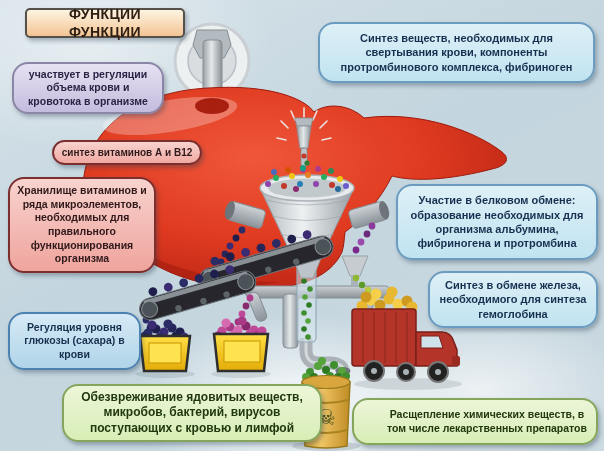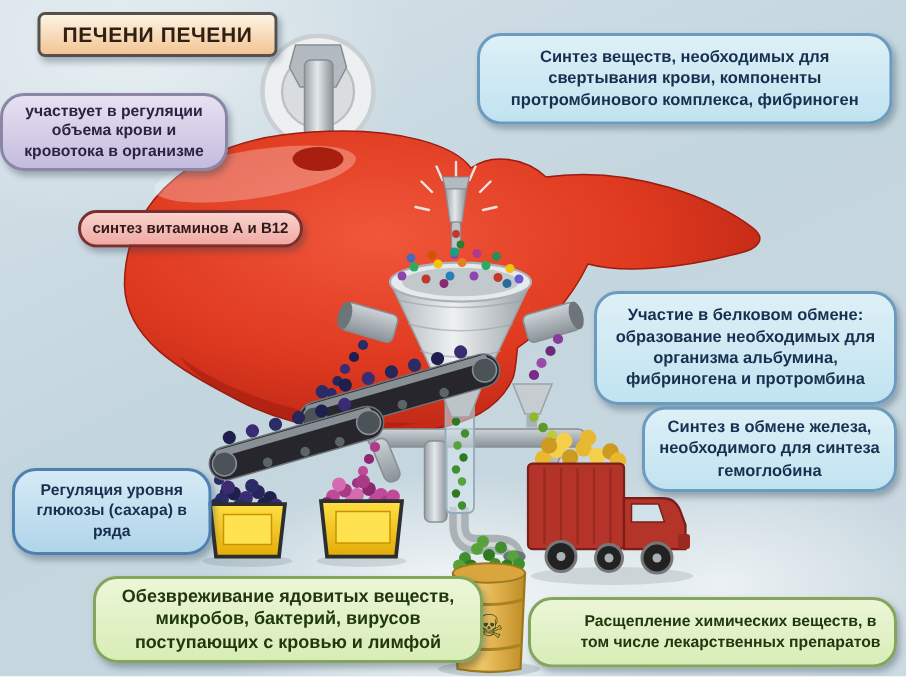--- a/index.html
+++ b/index.html
@@ -14,33 +14,33 @@
   }
   .art{position:absolute;left:0;top:0;}
   .callout{
     position:absolute;display:flex;align-items:center;justify-content:center;
     text-align:center;font-weight:bold;border-radius:16px;
     box-shadow:2px 3px 4px rgba(40,60,80,.35);
     padding:2px 5px;box-sizing:border-box;line-height:1.3;z-index:5;
   }
   .title-box{left:25px;top:8px;width:160px;height:30px;font-size:14px;letter-spacing:.4px;
     color:#2f2013;background:linear-gradient(#fdf4e2,#f3c494);border:2px solid #55504a;border-radius:5px;}
-  .box-blood{left:0;top:62px;width:152px;height:52px;font-size:10.5px;
+  .box-blood{left:12px;top:62px;width:152px;height:52px;font-size:10.5px;
     color:#2a2344;background:linear-gradient(#e6e1f2,#c4bcdd);border:2px solid #8b85a6;}
   .box-vitsyn{left:8px;top:140px;width:150px;height:25px;font-size:10px;
     color:#30191a;background:linear-gradient(#f8d3ce,#f0a9a2);border:2px solid #7c2f2f;margin-left:44px;}
   .box-vitstore{left:8px;top:177px;width:148px;height:96px;font-size:10.5px;
     color:#30191a;background:linear-gradient(#f8d3ce,#efa49d);border:2px solid #7c2f2f;}
   .box-glucose{left:8px;top:312px;width:133px;height:58px;font-size:10.5px;
     color:#17304f;background:linear-gradient(#d6eaf6,#b0d4e9);border:2px solid #4d82b0;}
   .box-detox{left:62px;top:384px;width:260px;height:58px;font-size:12px;
     color:#21380f;background:linear-gradient(#ecf6d8,#d8edb6);border:2px solid #85a55c;}
   .box-clot{left:318px;top:22px;width:277px;height:61px;font-size:11px;
     color:#173050;background:linear-gradient(#def0f7,#c0e3f0);border:2px solid #6b9cc0;}
-  .box-protein{left:396px;top:194px;width:202px;height:76px;font-size:11px;
+  .box-protein{left:396px;top:184px;width:202px;height:76px;font-size:11px;
     color:#173050;background:linear-gradient(#def0f7,#c0e3f0);border:2px solid #6b9cc0;}
   .box-iron{left:428px;top:271px;width:170px;height:57px;font-size:11px;
     color:#173050;background:linear-gradient(#def0f7,#c0e3f0);border:2px solid #6b9cc0;}
   .box-chem{left:352px;top:398px;width:246px;height:47px;font-size:10.5px;
     color:#21380f;background:linear-gradient(#ecf6d8,#d8edb6);border:2px solid #85a55c;padding-left:29px;}
 </style>
 </head>
 <body>
 
 <div class="stage">
@@ -315,23 +315,24 @@
         <circle cx="306" cy="377" r="4" fill="#57a33b"></circle>
       <circle cx="346" cy="376" r="4" fill="#3f8f2f"></circle>
       <path d="M 302 382 L 350 382 L 347 446 Q 326 450 305 446 Z" fill="url(#gBarrel)" stroke="#9a7a1e" stroke-width="1.5"></path>
       <ellipse cx="326" cy="382" rx="24" ry="6.5" fill="#d8a63c" stroke="#9a7a1e" stroke-width="1.2"></ellipse>
       <path d="M 304 400 Q 326 406 348 400" stroke="#a8831f" stroke-width="2" fill="none"></path>
       <path d="M 305 430 Q 326 436 347 430" stroke="#a8831f" stroke-width="2" fill="none"></path>
       <text x="326" y="425" font-size="22" text-anchor="middle" fill="#394a1e">☠</text>
     </g>
   </svg>
 
-  <div class="callout title-box">ПЕЧЕНИ ПЕЧЕНИ</div>
+  <div class="callout title-box">ФУНКЦИИ ФУНКЦИИ</div>
   <div class="callout box-blood">участвует в регуляции объема крови и кровотока в организме</div>
   <div class="callout box-vitsyn">синтез витаминов А и В12</div>
-  <div class="callout box-glucose">Регуляция уровня глюкозы (сахара) в ряда</div>
+  <div class="callout box-vitstore">Хранилище витаминов и ряда микроэлементов, необходимых для правильного функционирования организма</div>
+  <div class="callout box-glucose">Регуляция уровня глюкозы (сахара) в крови</div>
   <div class="callout box-detox">Обезвреживание ядовитых веществ, микробов, бактерий, вирусов поступающих с кровью и лимфой</div>
   <div class="callout box-clot">Синтез веществ, необходимых для свертывания крови, компоненты протромбинового комплекса, фибриноген</div>
   <div class="callout box-protein">Участие в белковом обмене: образование необходимых для организма альбумина, фибриногена и протромбина</div>
   <div class="callout box-iron">Синтез в обмене железа, необходимого для синтеза гемоглобина</div>
   <div class="callout box-chem">Расщепление химических веществ, в том числе лекарственных препаратов</div>
 
 </div>
 
 </body></html>

